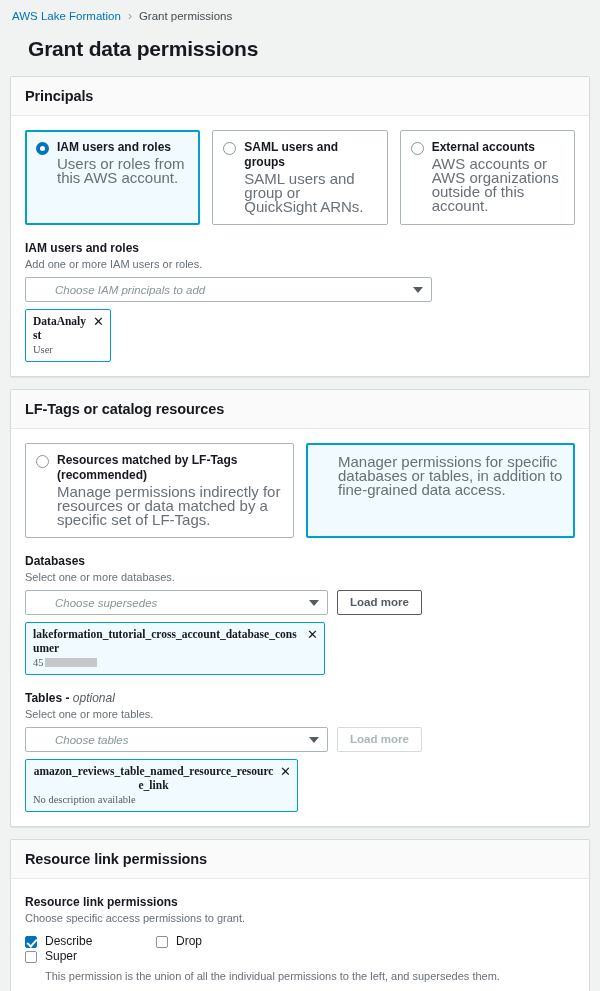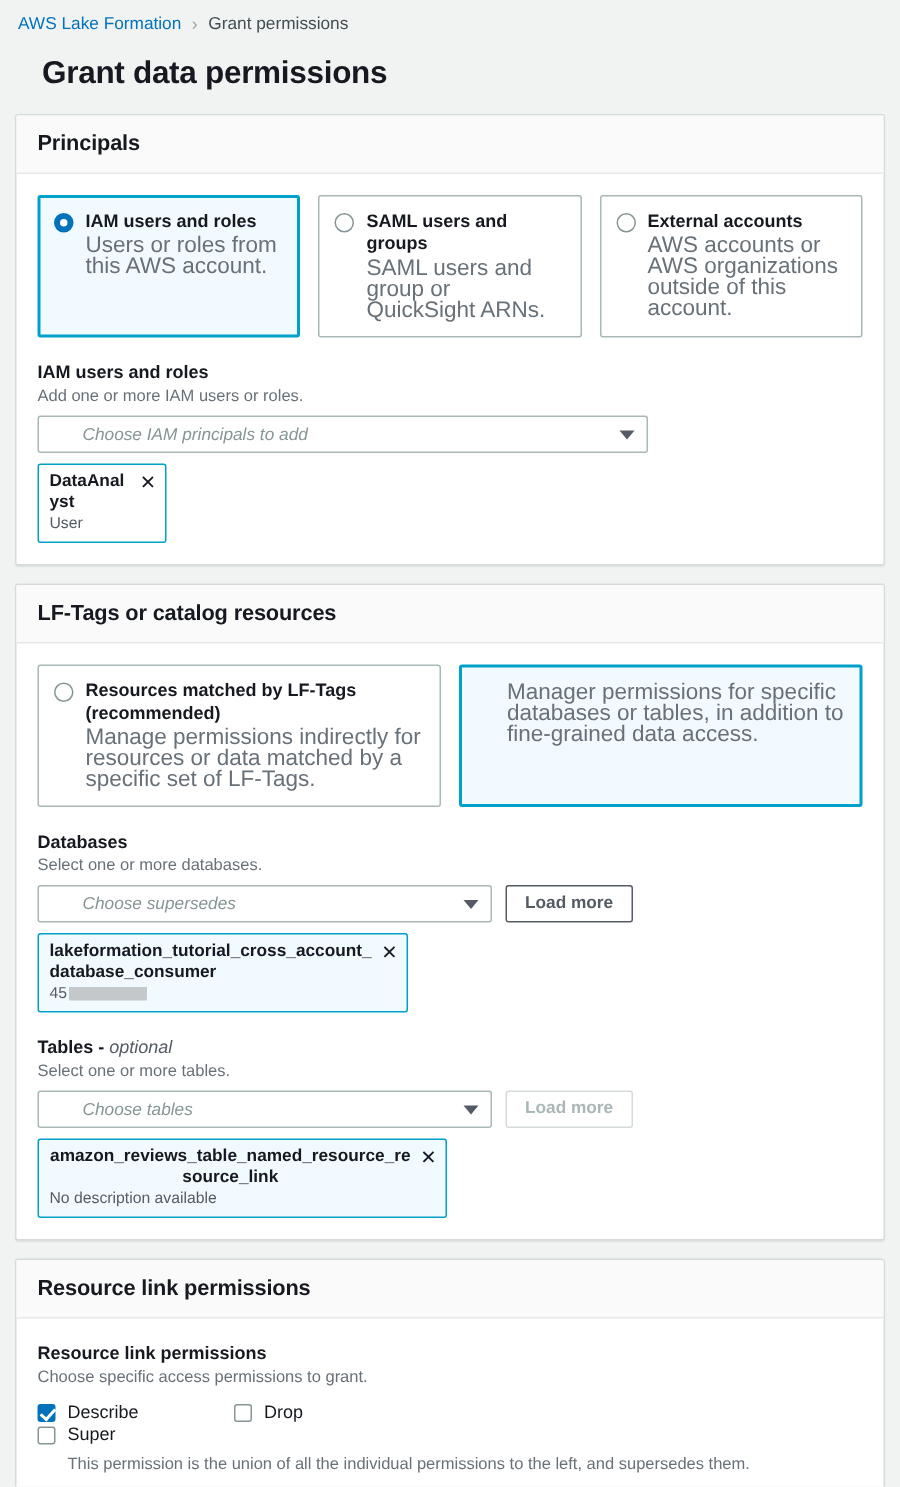--- a/index.html
+++ b/index.html
@@ -152,20 +152,21 @@
   .token {
     margin-top: 7px;
     border: 1px solid #00a1c9;
     border-radius: 2px;
     background: #f1faff;
     padding: 4px 6px 5px 7px;
     display: inline-flex;
     align-items: flex-start;
     gap: 6px;
     max-width: 100%;
+    font-family: Liberation Serif, serif;
   }
   .token.principal { background:#ffffff; }
   .token-text { min-width: 0; }
   .token-title {
     font-size: 11.5px; font-weight: 700; color: #16191f; line-height: 14px;
     word-break: break-all;
   }
   .token-sub {
     font-size: 10.5px; color: #545b64; line-height: 13px; margin-top: 1px;
     display: flex; align-items: center; gap: 0;
@@ -174,21 +175,21 @@
     display: inline-block;
     width: 52px; height: 9px;
     background: #c4c8ca;
     margin-left: 1px;
     vertical-align: middle;
   }
   .token-x {
     font-size: 13px; line-height: 13px; color: #16191f; cursor: pointer;
     margin-top: 1px; font-weight: 400;
   }
-  .token-db { width: 247px; }
+  .token-db { width: 300px; }
   .token-tbl { width: 273px; text-align: center; }
   .token-principal { width: 86px; }
 
   
   .perm-block { margin-top: 2px; }
   .perm-block + .perm-block { margin-top: 22px; }
   .perm-grid {
     display: flex;
     margin-top: 9px;
     flex-direction: column;

